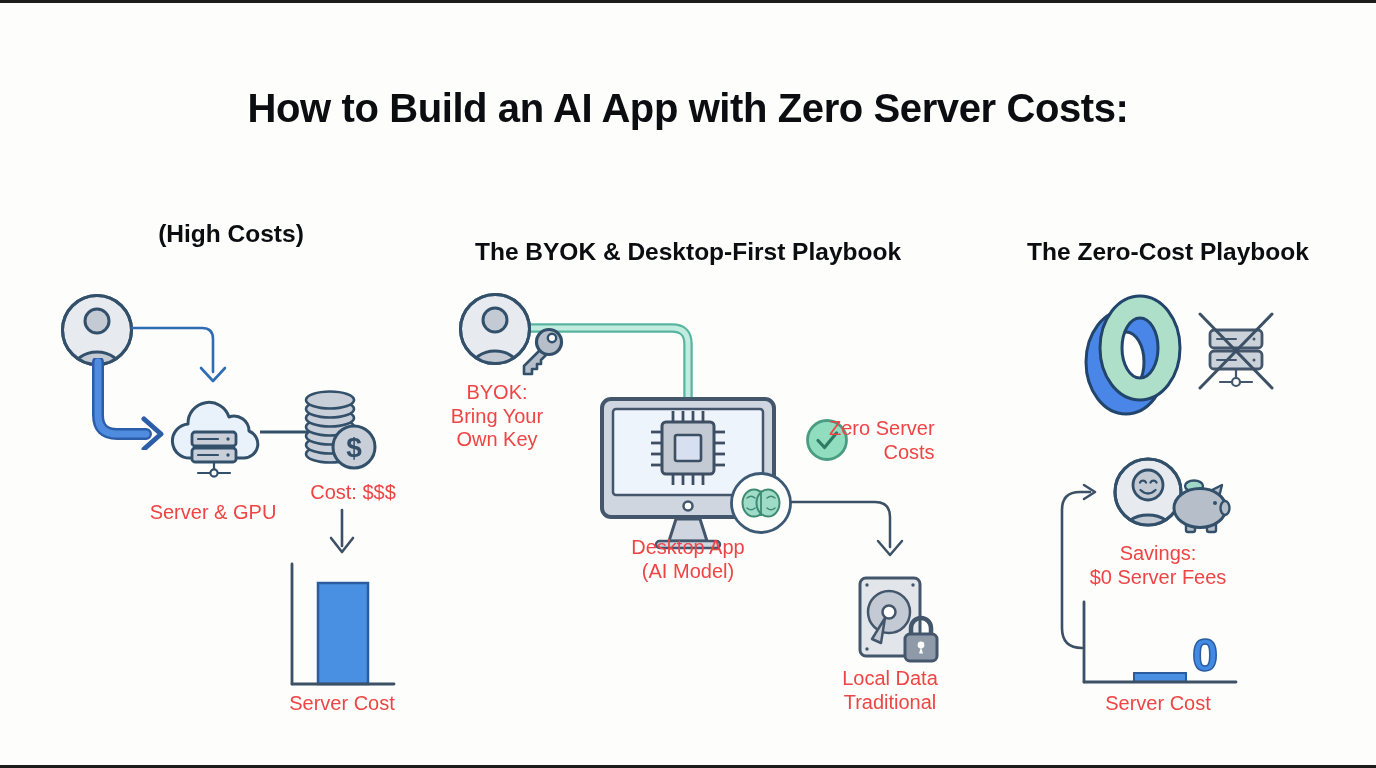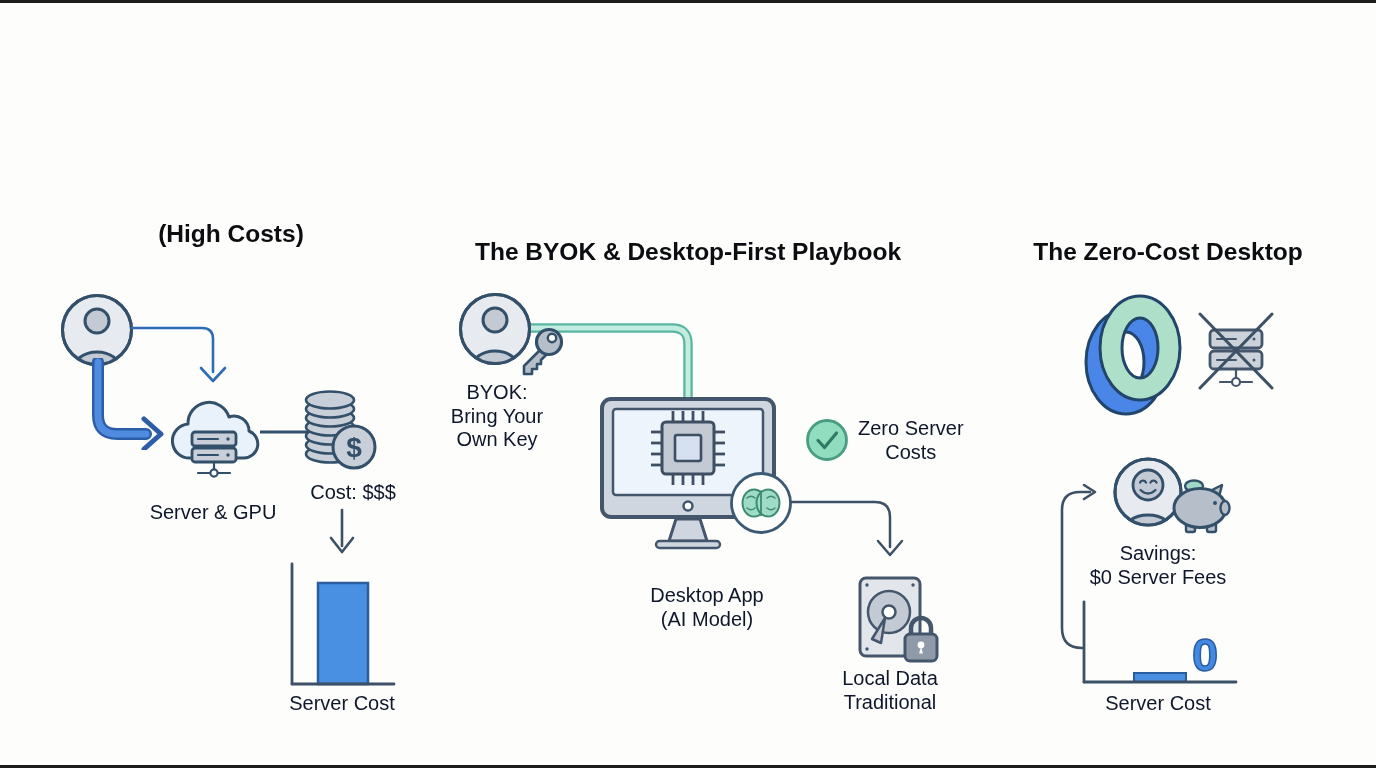--- a/index.html
+++ b/index.html
@@ -7,34 +7,35 @@
     width:1376px;height:768px;position:relative;overflow:hidden;
     background:#fdfdfc;
     font-family:"Liberation Sans","DejaVu Sans",sans-serif;
     color:#0e1116;
   }
   .edge{position:absolute;left:0;width:1376px;background:#1d1d1b;}
   .abs{position:absolute;}
   .ctr{transform:translateX(-50%);text-align:center;}
   .title{font-size:40px;line-height:53px;font-weight:700;letter-spacing:-.4px;color:#0b0d10;white-space:nowrap;}
   .sec-title{font-size:24.5px;line-height:31px;font-weight:700;color:#0b0d10;white-space:nowrap;}
-  .label{font-size:20px;line-height:23.5px;color:#0f172a;white-space:nowrap;}
+  .label{font-size:20px;line-height:23.5px;color:#ef4444;white-space:nowrap;}
   .big-zero-num{
     font-size:47px;font-weight:700;color:#4189e2;line-height:44px;
     -webkit-text-stroke:1.5px #2b5c9e;
   }
   svg{display:block;}
 </style>
 </head>
 <body>
 
 <div class="edge" style="top:0;height:3px;"></div>
 <div class="edge" style="bottom:0;height:3px;"></div>
 
 <div class="abs ctr title" style="left:688px;top:82px;">
+  <div>How to Build an AI App with Zero Server Costs:</div>
 </div>
 
 <div class="abs ctr sec-title" style="left:231px;top:218px;">
   <div>(High Costs)</div>
 </div>
 
 <div class="abs" style="left:59px;top:292px;">
   <svg width="76" height="76" viewBox="0 0 76 76">
     <defs>
         <clipPath id="clipA">
@@ -199,32 +200,32 @@
     <path d="M33 20.5 V46" stroke="#3f8a72" stroke-width="1.8"></path>
     <g stroke="#3f8a72" stroke-width="1.5" fill="none" stroke-linecap="round">
       <path d="M19 28 q4 -3.5 8 0"></path>
         <path d="M39 28 q4 -3.5 8 0"></path>
       <path d="M19 38 q4 3.5 8 0"></path>
         <path d="M39 38 q4 3.5 8 0"></path>
     </g>
   </svg>
 </div>
 
-<div class="abs ctr label" style="left:688px;top:584px;margin-left:19px;">
+<div class="abs ctr label" style="left:688px;top:536px;">
   <div>Desktop App</div>
   <div>(AI Model)</div>
 </div>
 
 <div class="abs" style="left:805px;top:418px;">
   <svg width="44" height="44" viewBox="0 0 44 44">
     <circle cx="22" cy="22" r="19.5" fill="#90ddc0" stroke="#4a9c82" stroke-width="2.8"></circle>
     <path d="M13 22.5 L19.5 29.5 L31.5 15" stroke="#2f7a63" stroke-width="3.2" fill="none" stroke-linecap="round" stroke-linejoin="round"></path>
   </svg>
 </div>
-<div class="abs label" style="left:858px;top:417px;text-align:center;">
+<div class="abs label" style="left:829px;top:417px;text-align:right;">
   <div>Zero Server</div>
   <div>Costs</div>
 </div>
 
 <div class="abs" style="left:789px;top:489px;">
   <svg width="118" height="80" viewBox="0 0 118 80" fill="none">
     <path d="M2 13 H86 Q101 13 101 28 V58" stroke="#3d5166" stroke-width="2.5" stroke-linecap="round"></path>
     <path d="M89 52 L101 66 L113 52" stroke="#3d5166" stroke-width="2.5" stroke-linecap="round" stroke-linejoin="round"></path>
   </svg>
 </div>
@@ -242,21 +243,21 @@
     <rect x="47" y="58" width="32" height="27" rx="5" fill="#8f9aa8" stroke="#44566c" stroke-width="3"></rect>
     <circle cx="63" cy="69" r="3.4" fill="#fdfdfc"></circle>
     <path d="M63 71 L61 77.5 H65 Z" fill="#fdfdfc"></path>
   </svg>
 </div>
 <div class="abs ctr label" style="left:890px;top:667px;">
   <div>Local Data</div>
   <div>Traditional</div>
 </div>
 
-<div class="abs ctr sec-title" style="left:1168px;top:236px;">The Zero-Cost Desktop</div>
+<div class="abs ctr sec-title" style="left:1168px;top:236px;">The Zero-Cost Playbook</div>
 
 <div class="abs" style="left:1082px;top:292px;">
   <svg width="104" height="126" viewBox="0 0 104 126">
     <path fill-rule="evenodd" d="M4 70 a40 52 0 1 0 80 0 a40 52 0 1 0 -80 0 M26 70 a18 30 0 1 0 36 0 a18 30 0 1 0 -36 0" fill="#4a86e8" stroke="#22456b" stroke-width="3"></path>
     <path fill-rule="evenodd" d="M18 56 a40 52 0 1 0 80 0 a40 52 0 1 0 -80 0 M40 56 a18 30 0 1 0 36 0 a18 30 0 1 0 -36 0" fill="#aee0c9" stroke="#22456b" stroke-width="3"></path>
   </svg>
 </div>
 
 <div class="abs" style="left:1196px;top:306px;">
   <svg width="80" height="88" viewBox="0 0 80 88">

